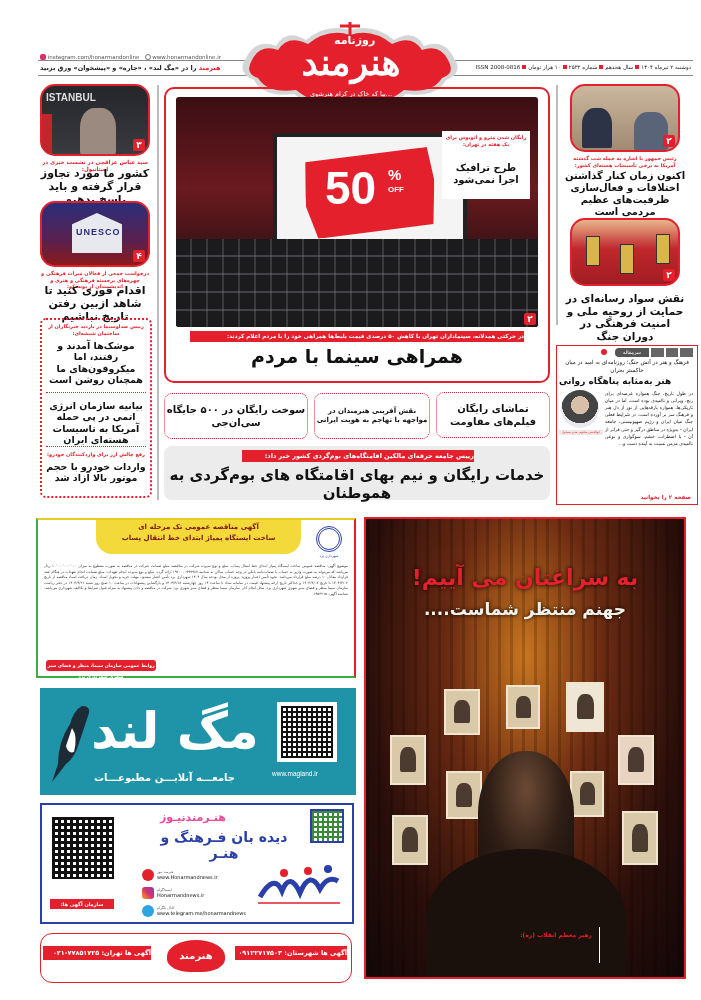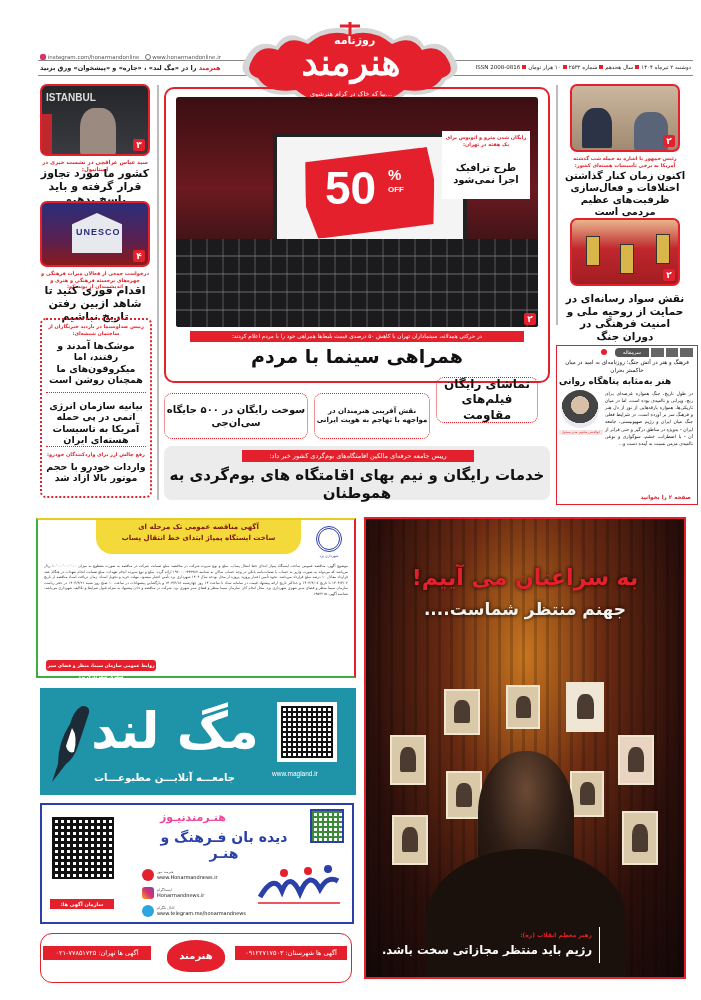--- a/index.html
+++ b/index.html
@@ -6,37 +6,37 @@
 body{width:701px;height:1000px;background:#fff;font-family:"DejaVu Sans",sans-serif;position:relative;overflow:hidden;direction:rtl;color:#111}
 .abs{position:absolute}
 .red{color:#e3202b}
 .hdr-line{position:absolute;left:38px;right:8px;height:1px;background:#888}
 .meta-right{position:absolute;top:64px;right:10px;font-size:5.5px;color:#222;direction:rtl;white-space:nowrap}
 .meta-right .sq{display:inline-block;width:4px;height:4px;background:#e3202b;margin:0 2px;vertical-align:middle}
 .meta-left-top{position:absolute;top:54px;left:40px;font-size:5.5px;color:#555;direction:ltr;white-space:nowrap}
 .meta-left-bot{position:absolute;top:64px;left:40px;font-size:6.5px;color:#222;font-weight:bold;white-space:nowrap}
 .logo{position:absolute;left:236px;top:18px;width:228px;height:100px}
 .col-rule{position:absolute;width:2px;background:#bbb}
-.thumb{position:absolute;border:2px solid #e3202b;border-radius:7px;overflow:hidden}
+.thumb{position:absolute;border:2px solid #e3202b;border-radius:15px;overflow:hidden}
 .pg{position:absolute;right:3px;bottom:3px;background:#e3202b;color:#fff;font-size:9px;font-weight:bold;width:12px;height:12px;text-align:center;line-height:12px;border-radius:2px}
 .kicker{position:absolute;color:#e3202b;font-size:5.5px;text-align:center;font-weight:bold;line-height:1.3}
 .headline{position:absolute;text-align:center;font-weight:bold;color:#111;line-height:1.2}
 .dotbox{position:absolute;border:2px dotted #e3202b;border-radius:6px}
 .dotsep{position:absolute;height:0;border-top:1px dotted #e3202b}
 .hero{position:absolute;left:164px;top:87px;width:386px;height:296px;border:2px solid #e3202b;border-radius:10px;overflow:hidden}
 .cinema{position:absolute;left:10px;top:8px;right:10px;height:230px;border-radius:3px;overflow:hidden;background:linear-gradient(180deg,#3a0e12 0%,#6b1a20 40%,#2a1012 75%,#141415 100%)}
 .screen{position:absolute;left:97px;top:36px;width:194px;height:110px;background:#f4f4f4;border:4px solid #222}
 .brush{position:absolute;left:28px;top:14px;width:130px;height:84px;background:#e3202b;transform:rotate(-4deg);clip-path:polygon(2% 8%,96% 0,100% 40%,97% 92%,8% 100%,0 60%)}
 .fifty{position:absolute;left:48px;top:28px;color:#fff;font-size:46px;font-weight:bold;font-family:"Liberation Sans",sans-serif;direction:ltr;line-height:1}
 .pct{position:absolute;left:111px;top:30px;color:#fff;font-size:15px;font-weight:bold;direction:ltr;font-family:"Liberation Sans",sans-serif;line-height:1}
 .off{position:absolute;left:111px;top:48px;color:#fff;font-size:8px;font-weight:bold;direction:ltr;font-family:Liberation Sans, sans-serif}
 .seats{position:absolute;left:0;right:0;bottom:0;height:88px;background:repeating-linear-gradient(90deg,#1b1b1d 0 14px,#3a3a3e 14px 16px),#222}
 .seatrows{position:absolute;left:0;right:0;bottom:0;height:88px;background:repeating-linear-gradient(180deg,transparent 0 16px,rgba(140,140,150,.35) 16px 18px)}
 .inset{position:absolute;right:8px;top:34px;width:88px;height:68px;background:#fff;padding:3px}
-.redbar{position:absolute;background:#e3202b;color:#fff;font-weight:normal;text-align:center;white-space:nowrap}
+.redbar{position:absolute;background:#e3202b;color:#fff;font-weight:bold;white-space:nowrap}
 .dbox{position:absolute;border:1px dotted #e3202b;border-radius:8px;text-align:center;font-weight:bold;display:flex;align-items:center;justify-content:center;line-height:1.3}
 .greybox{position:absolute;left:164px;top:446px;width:386px;height:54px;background:#ececec;border-radius:8px}
 .tender{position:absolute;left:36px;top:518px;width:320px;height:160px;border:2px solid #3cae3f;border-top-color:#e6cc22;border-right-color:#e6202b;background:#fff}
 .tender .banner{position:absolute;left:58px;top:0;width:205px;height:34px;background:#f3d93a;border-radius:0 0 16px 16px;color:#7a1414;font-size:7px;font-weight:bold;text-align:center;line-height:1.6;padding-top:2px}
 .tender .body{position:absolute;left:6px;right:6px;top:38px;font-size:3.6px;line-height:1.55;color:#333;text-align:justify}
 .tender .foot{position:absolute;left:8px;bottom:5px;width:110px;height:11px;background:#e3202b;color:#fff;font-size:4.5px;font-weight:bold;text-align:center;line-height:11px;border-radius:3px}
 .magland{position:absolute;left:40px;top:688px;width:316px;height:107px;background:#1f93a8}
 .qr{background-color:#fff;background-image:linear-gradient(90deg,#111 50%,transparent 50%),linear-gradient(#111 50%,transparent 50%);background-size:6px 6px;}
 .hnews{position:absolute;left:40px;top:803px;width:314px;height:121px;border:2px solid #2a3fa8;background:#fff}
 .adfoot{position:absolute;left:40px;top:933px;width:312px;height:50px;border:1px solid #e3202b;border-radius:12px}
@@ -119,21 +119,21 @@
     <div class="inset">
       <div style="color:#e3202b;font-size:5px;font-weight:bold;text-align:center;line-height:1.35">رایگان شدن مترو و اتوبوس برای یک هفته در تهران:</div>
       <div style="font-size:10px;font-weight:bold;text-align:center;line-height:1.25;margin-top:14px">طرح ترافیک اجرا نمی‌شود</div>
     </div>
     <div class="pg" style="right:2px;bottom:2px">۲</div>
   </div>
   <div class="redbar" style="left:24px;right:24px;top:242px;height:11px;font-size:5.6px;line-height:11px">در حرکتی همدلانه، سینماداران تهران با کاهش ۵۰ درصدی قیمت بلیط‌ها همراهی خود را با مردم اعلام کردند:</div>
   <div class="headline" style="left:0;right:0;top:256px;font-size:19px">همراهی سینما با مردم</div>
 </div>
 
-<div class="dbox" style="left:436px;top:377px;width:102px;height:46px;font-size:12px">
+<div class="dbox" style="left:436px;top:392px;width:114px;height:46px;font-size:10px">
     <span>تماشای رایگان فیلم‌های مقاومت</span>
   </div>
 <div class="dbox" style="left:314px;top:393px;width:116px;height:46px;font-size:7px">
     <span>نقش آفرینی هنرمندان در مواجهه با تهاجم به هویت ایرانی</span>
   </div>
 <div class="dbox" style="left:164px;top:393px;width:144px;height:46px;font-size:10px">
     <span>سوخت رایگان در ۵۰۰ جایگاه سی‌ان‌جی</span>
   </div>
 
 <div class="greybox"></div>
@@ -244,14 +244,13 @@
   <div class="photo" style="left:80px;top:252px;width:36px;height:48px"></div>
   <div class="photo" style="left:204px;top:252px;width:34px;height:46px"></div>
   <div class="photo" style="left:26px;top:296px;width:36px;height:50px"></div>
   <div class="photo" style="left:256px;top:292px;width:36px;height:54px"></div>
 
   <div class="abs" style="left:112px;top:232px;width:96px;height:130px;border-radius:48% 48% 20% 20%;background:radial-gradient(ellipse at 50% 30%,#6b4a35 0%,#2e1e16 55%,#1a110c 100%)"></div>
   <div class="abs" style="left:60px;top:330px;width:200px;height:140px;border-radius:50% 50% 0 0;background:#1a100c"></div>
 
   <div class="abs" style="right:92px;top:412px;color:#e3202b;font-size:6px;font-weight:bold">رهبر معظم انقلاب (ره):</div>
   <div class="abs" style="right:84px;top:408px;width:1px;height:36px;background:#fff"></div>
-  <div class="abs" style="right:92px;top:424px;color:#fff;font-size:11.5px;font-weight:bold;white-space:nowrap">رژیم باید منتظر مجازاتی سخت باشد.</div>
 </div>
 
 </body></html>

